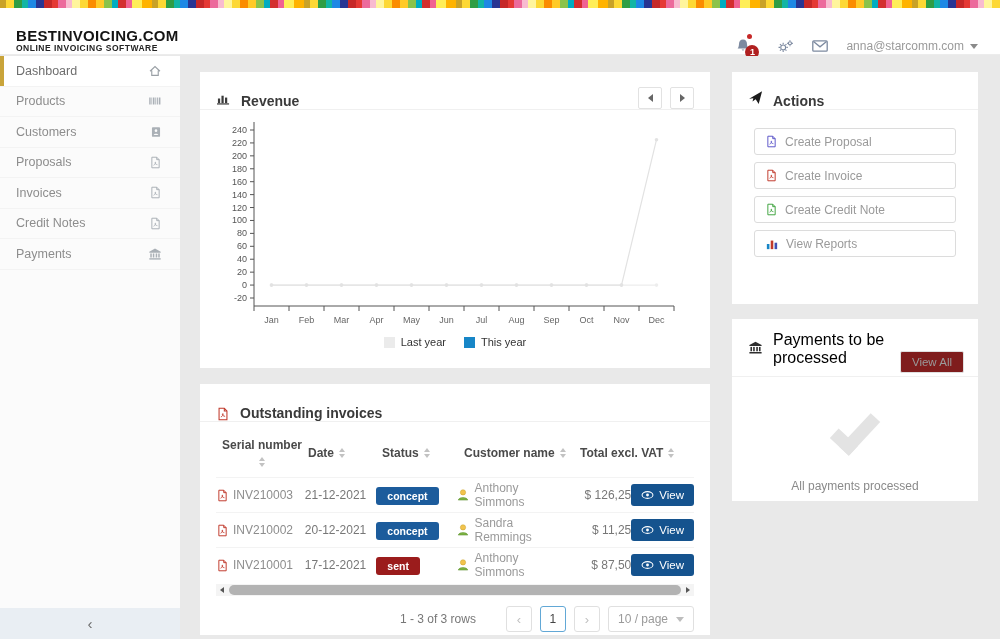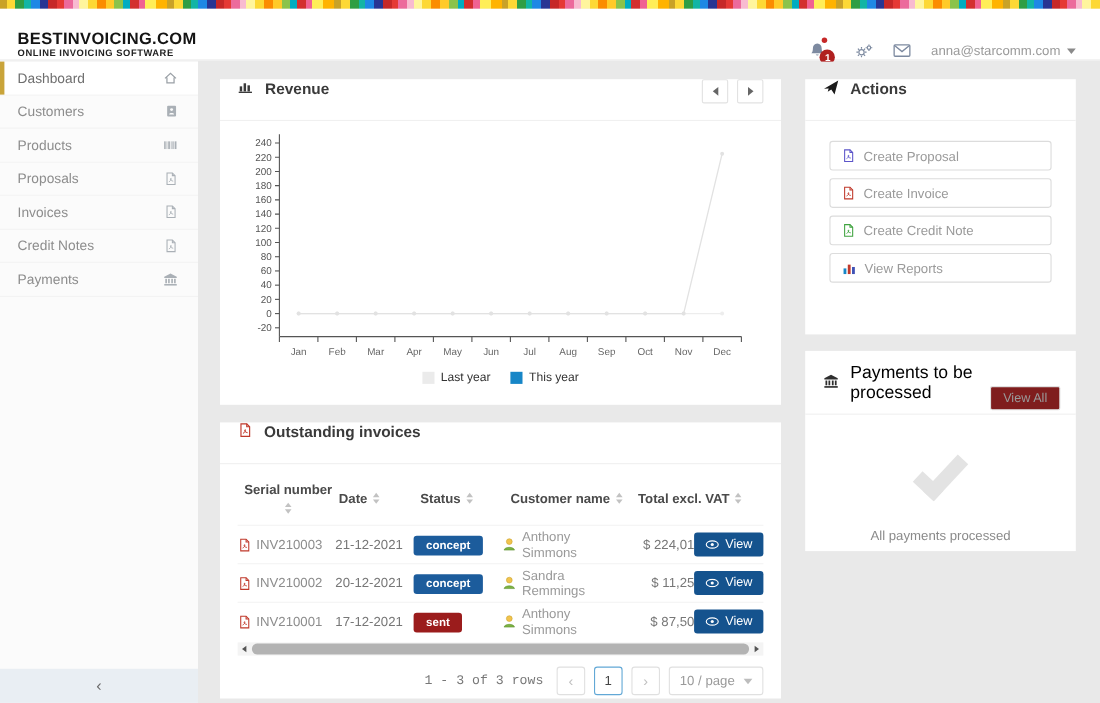--- a/index.html
+++ b/index.html
@@ -45,21 +45,21 @@
   .collapse-bar { position:absolute; left:0; bottom:0; width:180px; height:31px; background:#e9eef3;
     display:flex; align-items:center; justify-content:center; cursor:pointer;
     color:#6b6b6b; font-size:15px; }
 
   
   .main { position:absolute; left:180px; top:56px; right:0; bottom:0; background:#e9e9e9; }
   .card { background:#fff; }
   .col-left  { position:absolute; left:20px;  top:16px; width:510px; }
   .col-right { position:absolute; left:552px; top:16px; width:246px; }
 
-  .card-header { height:38px; display:flex; align-items:flex-start; gap:10px; padding:0 16px;
+  .card-header { height:38px; display:flex; align-items:flex-end; gap:10px; padding:0 16px;
     border-bottom:1px solid #f0f0f0; }
   .card-header .title { font-size:14px; font-weight:bold; color:#3a3a3a; }
 
   
   .revenue-card { height:296px; margin-bottom:16px; }
   .nav-btns { margin-left:auto; display:flex; gap:8px; }
   .sq-btn { width:24px; height:22px; border:1px solid #e2e2e2; border-radius:2px; background:#fff;
     display:flex; align-items:center; justify-content:center; cursor:pointer; }
   .tri-l { width:0; height:0; border-top:4px solid transparent; border-bottom:4px solid transparent; border-right:5px solid #666; }
   .tri-r { width:0; height:0; border-top:4px solid transparent; border-bottom:4px solid transparent; border-left:5px solid #666; }
@@ -106,21 +106,21 @@
   .view-btn { background:#15538e; color:#fff; border:none; border-radius:3px; font-size:11.5px;
     padding:5px 10px; display:flex; align-items:center; gap:5px; cursor:pointer; }
 
   .hscroll { margin:2px 16px 0 16px; height:12px; background:#f4f4f4; position:relative; display:flex; align-items:center; }
   .hs-arrow { width:12px; height:12px; display:flex; align-items:center; justify-content:center; cursor:pointer; }
   .hs-tri-l { width:0;height:0;border-top:3.5px solid transparent;border-bottom:3.5px solid transparent;border-right:4.5px solid #555; }
   .hs-tri-r { width:0;height:0;border-top:3.5px solid transparent;border-bottom:3.5px solid transparent;border-left:4.5px solid #555; }
   .hs-thumb { flex:1; height:10px; margin:0 1px; background:#b3b3b3; border-radius:5px; cursor:grab; }
 
   .pagination { display:flex; align-items:center; justify-content:flex-end; gap:8px; padding:10px 16px 0 0; }
-  .pg-summary { font-size:12px; color:#777; margin-right:4px;font-family:Liberation Mono, monospace; }
+  .pg-summary { font-size:12px; color:#777; margin-right:22px; }
   .pg-btn { width:26px; height:26px; border:1px solid #e0e0e0; border-radius:3px; background:#fff;
     color:#c0c0c0; font-size:13px; display:flex; align-items:center; justify-content:center; cursor:pointer; }
   .pg-current { border:1px solid #62a8d6; color:#444; font-size:12px; }
   .pg-size { height:26px; border:1px solid #e0e0e0; border-radius:3px; background:#fff; color:#9a9a9a;
     font-size:12px; display:flex; align-items:center; gap:8px; padding:0 9px; cursor:pointer; }
 </style>
 </head>
 <body>
 
 <div class="stripe"></div>
@@ -166,41 +166,41 @@
   <div id="side-items">
       <div class="side-item active">
         <span class="lbl">Dashboard</span>
         <span class="ic">
           <svg viewBox="0 0 16 16" width="14" height="14">
             <path d="M2.3 8.3 8 3l5.7 5.3M4.3 7.3V13h7.4V7.3" fill="none" stroke="currentColor" stroke-width="1.3"></path>
           </svg>
         </span>
       </div>
       <div class="side-item">
-        <span class="lbl">Customers</span>
-        <span class="ic">
-          <svg viewBox="0 0 16 16" width="12" height="12">
-            <rect x="2.6" y="1.6" width="10.8" height="12.8" rx="1.2" fill="currentColor"></rect>
-            <circle cx="8" cy="6.2" r="1.8" fill="#fbfbfb"></circle>
-            <path d="M4.9 12c.5-2.4 5.7-2.4 6.2 0z" fill="#fbfbfb"></path>
-          </svg>
-        </span>
-      </div>
-      <div class="side-item">
         <span class="lbl">Products</span>
         <span class="ic">
           <svg viewBox="0 0 16 16" width="14" height="14">
             <g fill="currentColor">
               <rect x="1.4" y="4" width="1.6" height="8"></rect>
               <rect x="3.9" y="4" width=".8" height="8"></rect>
               <rect x="5.6" y="4" width="1.8" height="8"></rect>
               <rect x="8.3" y="4" width=".8" height="8"></rect>
               <rect x="10" y="4" width="1.3" height="8"></rect>
               <rect x="12.3" y="4" width="1.9" height="8"></rect>
             </g>
+          </svg>
+        </span>
+      </div>
+      <div class="side-item">
+        <span class="lbl">Customers</span>
+        <span class="ic">
+          <svg viewBox="0 0 16 16" width="12" height="12">
+            <rect x="2.6" y="1.6" width="10.8" height="12.8" rx="1.2" fill="currentColor"></rect>
+            <circle cx="8" cy="6.2" r="1.8" fill="#fbfbfb"></circle>
+            <path d="M4.9 12c.5-2.4 5.7-2.4 6.2 0z" fill="#fbfbfb"></path>
           </svg>
         </span>
       </div>
       <div class="side-item">
         <span class="lbl">Proposals</span>
         <span class="ic">
           <svg viewBox="0 0 16 16" width="13" height="13">
             <path d="M3.5 1.5h6l3 3v10h-9z" fill="none" stroke="currentColor" stroke-width="1.2"></path>
             <path d="M9.5 1.5v3h3" fill="none" stroke="currentColor" stroke-width="1.2"></path>
             <path d="M5.6 11.4c1.4-.5 2.9-2.4 2.5-3.8-1.5 0-1 2.7 2.3 3.1" fill="none" stroke="currentColor" stroke-width="1"></path>
@@ -433,21 +433,21 @@
               <span class="c-status"><span class="badge" style="background:#1c5c9c;">concept</span></span>
               <span class="c-cust">
                 <span style="display:flex;">
                   <svg viewBox="0 0 16 16" width="14" height="14">
                     <circle cx="8" cy="5" r="3" fill="#f2c34d" stroke="#c9a52f" stroke-width=".6"></circle>
                     <path d="M2.6 13.8c.6-3.8 10.2-3.8 10.8 0z" fill="#7cb342" stroke="#5d8f2f" stroke-width=".6"></path>
                   </svg>
                 </span>
                 <span>Anthony Simmons</span>
               </span>
-              <span class="c-total">$ 224,01</span>
+              <span class="c-total">$ 126,25</span>
               <span class="c-action">
                 <button class="view-btn">
                   <span style="display:flex;">
                     <svg viewBox="0 0 16 10" width="13" height="8">
                       <ellipse cx="8" cy="5" rx="6.8" ry="4.2" fill="none" stroke="#fff" stroke-width="1.3"></ellipse>
                       <circle cx="8" cy="5" r="1.8" fill="#fff"></circle>
                     </svg>
                   </span>
                   <span>View</span>
                 </button>

